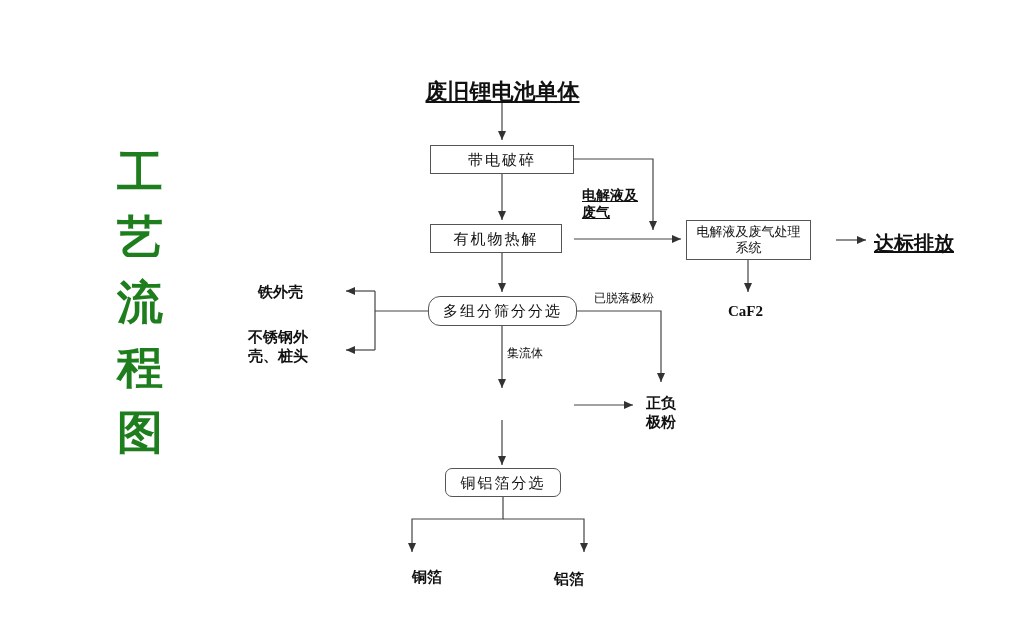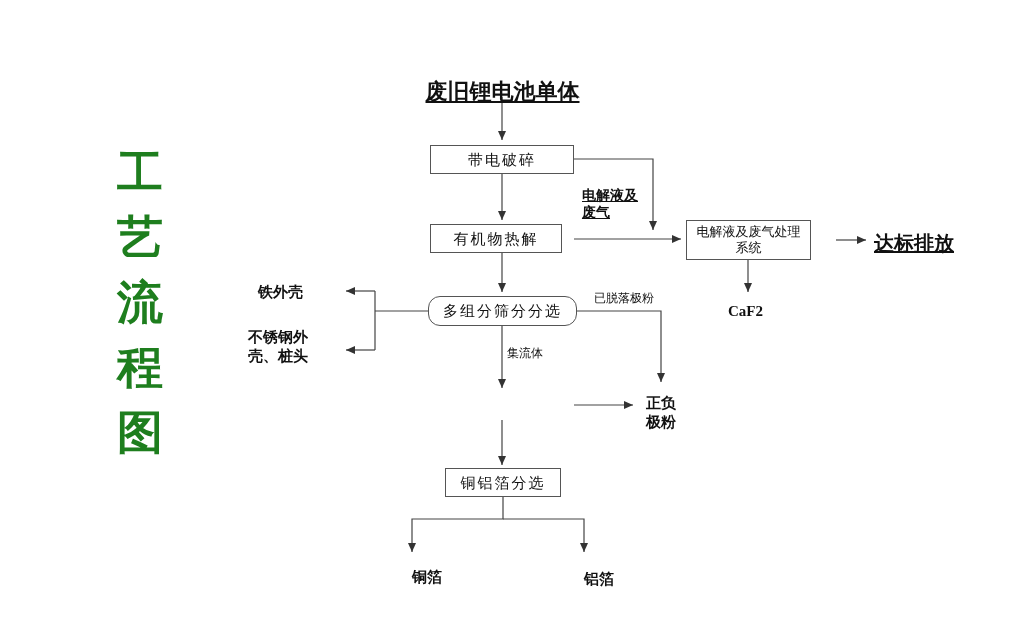--- a/index.html
+++ b/index.html
@@ -105,21 +105,21 @@
   <div class="box" style="left:430px; top:145px; width:144px; height:29px;">带电破碎</div>
 
   <div class="box" style="left:430px; top:224px; width:132px; height:29px;">有机物热解</div>
 
   <div class="box small-text pre" style="left:686px; top:220px; width:125px; height:40px;">电解液及废气处理
 系统</div>
 
   <div class="box" style="left:428px; top:296px; width:149px; height:30px;border-radius:12px;">多组分筛分分选</div>
 
 
-  <div class="box" style="left:445px; top:468px; width:116px; height:29px;">铜铝箔分选</div>
+  <div class="box" style="left:445px; top:468px; width:116px; height:29px;border-radius:7px;">铜铝箔分选</div>
 
   <div class="label edge-label pre bold" style="left:582px; top:188px; font-size:14px;text-decoration:underline;">电解液及
 废气</div>
 
   <div class="label edge-label" style="left:594px; top:291px;">已脱落极粉</div>
 
   <div class="label edge-label" style="left:507px; top:346px;">集流体</div>
 
   <div class="label bold underline" style="left:874px; top:231px; font-size:20px;">达标排放</div>
 
@@ -128,15 +128,15 @@
   <div class="label bold" style="left:258px; top:283px;">铁外壳</div>
 
   <div class="label bold pre" style="left:248px; top:328px;">不锈钢外
 壳、桩头</div>
 
   <div class="label bold pre" style="left:646px; top:394px;">正负
 极粉</div>
 
   <div class="label bold" style="left:382px; top:570px; width:60px; text-align:right;font-family:Liberation Mono, monospace;">铜箔</div>
 
-  <div class="label bold" style="left:554px; top:570px; width:60px; text-align:right;">铝箔</div>
+  <div class="label bold" style="left:554px; top:570px; width:60px; text-align:left;">铝箔</div>
 
 </div>
 
 </body></html>

